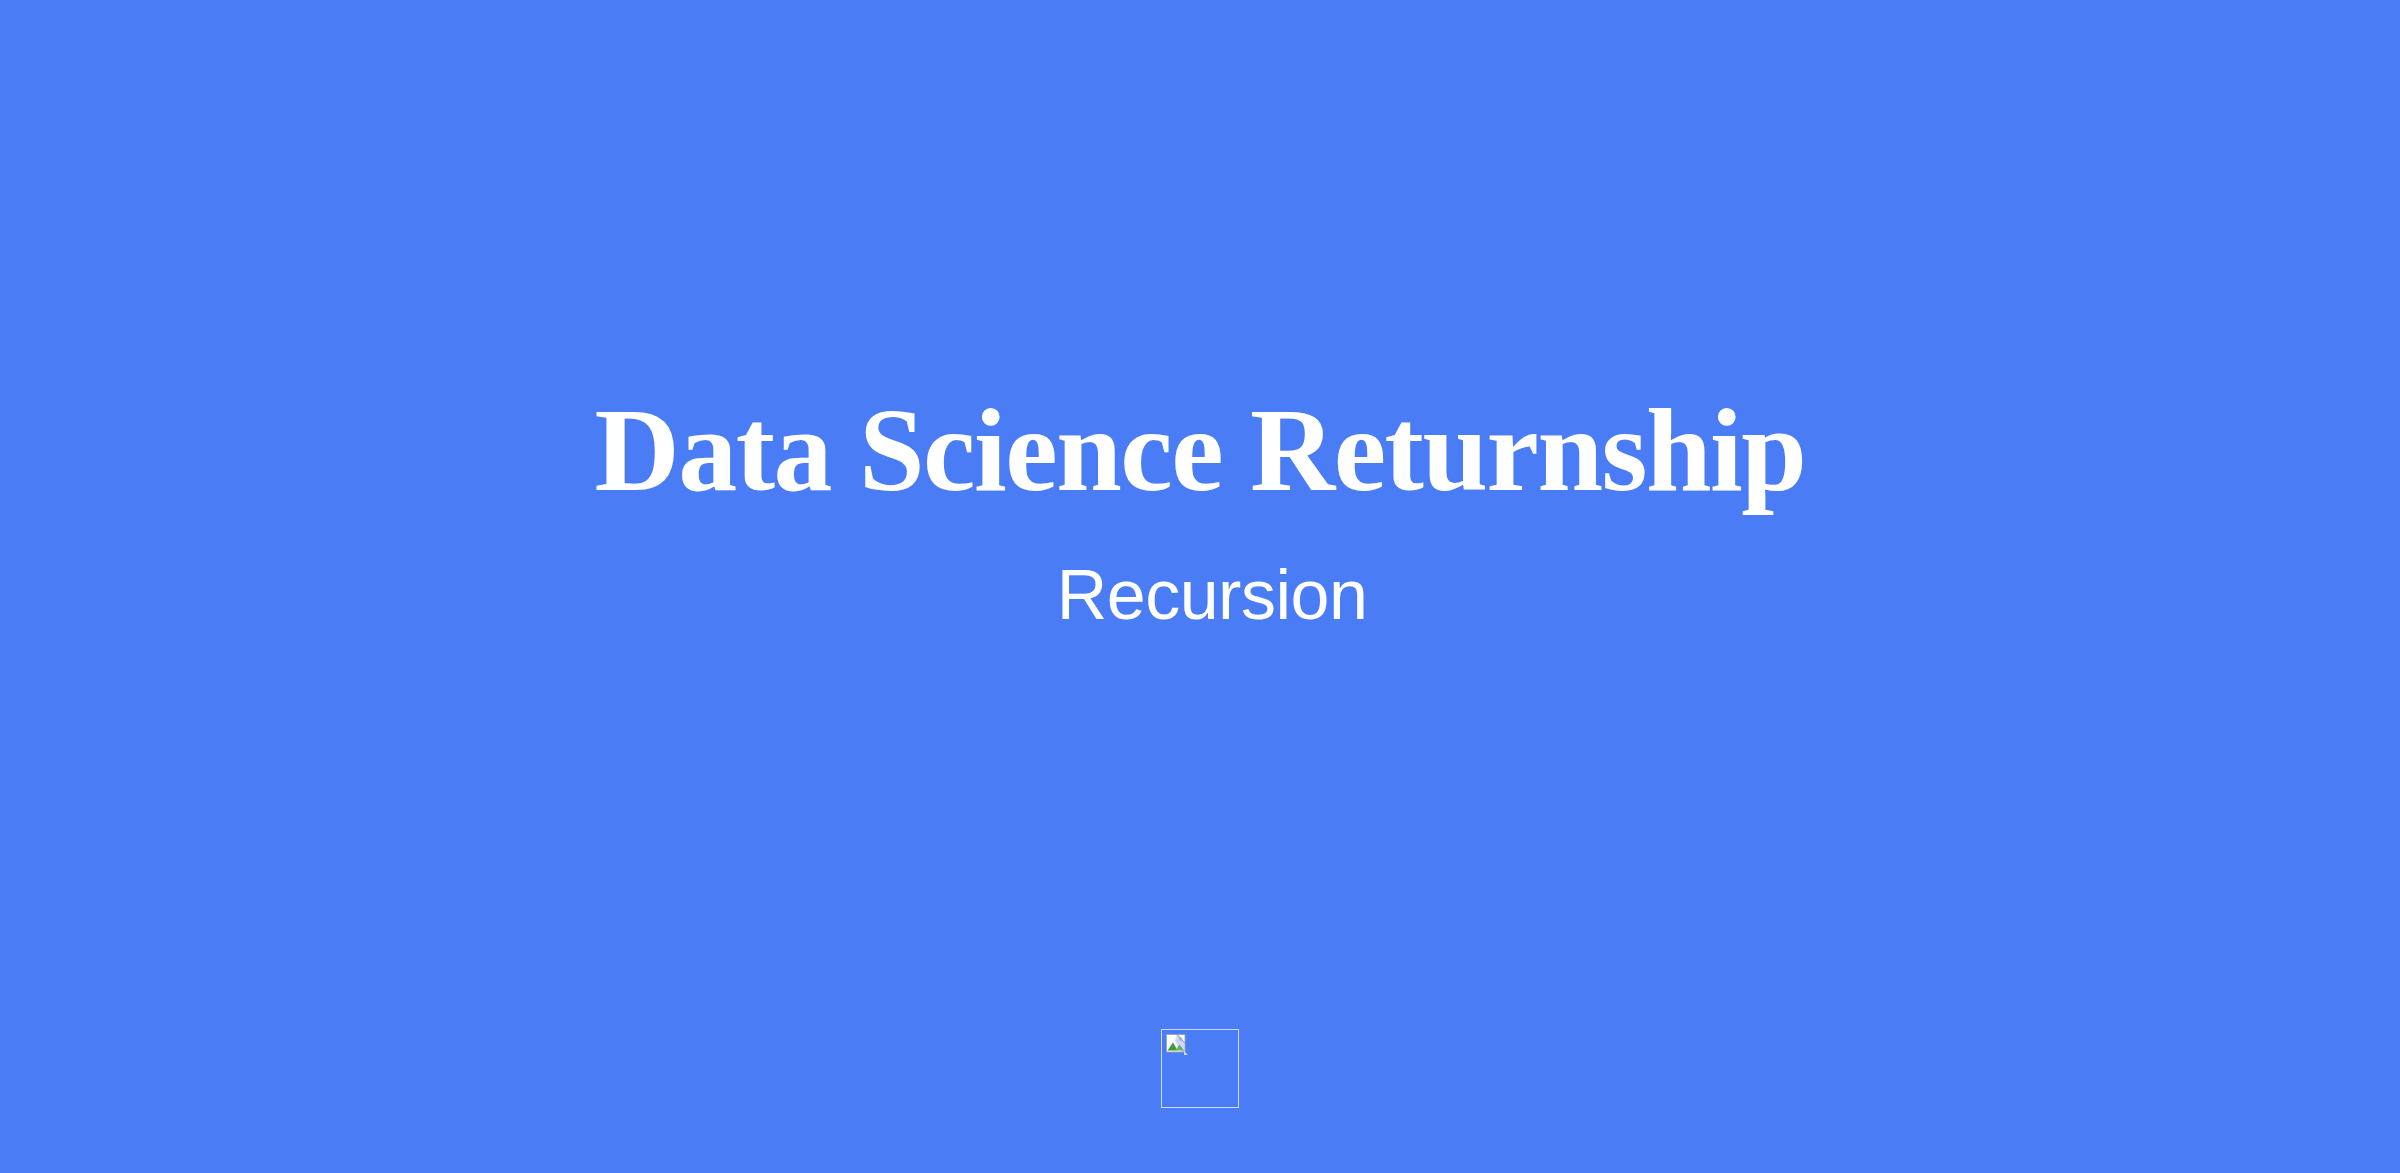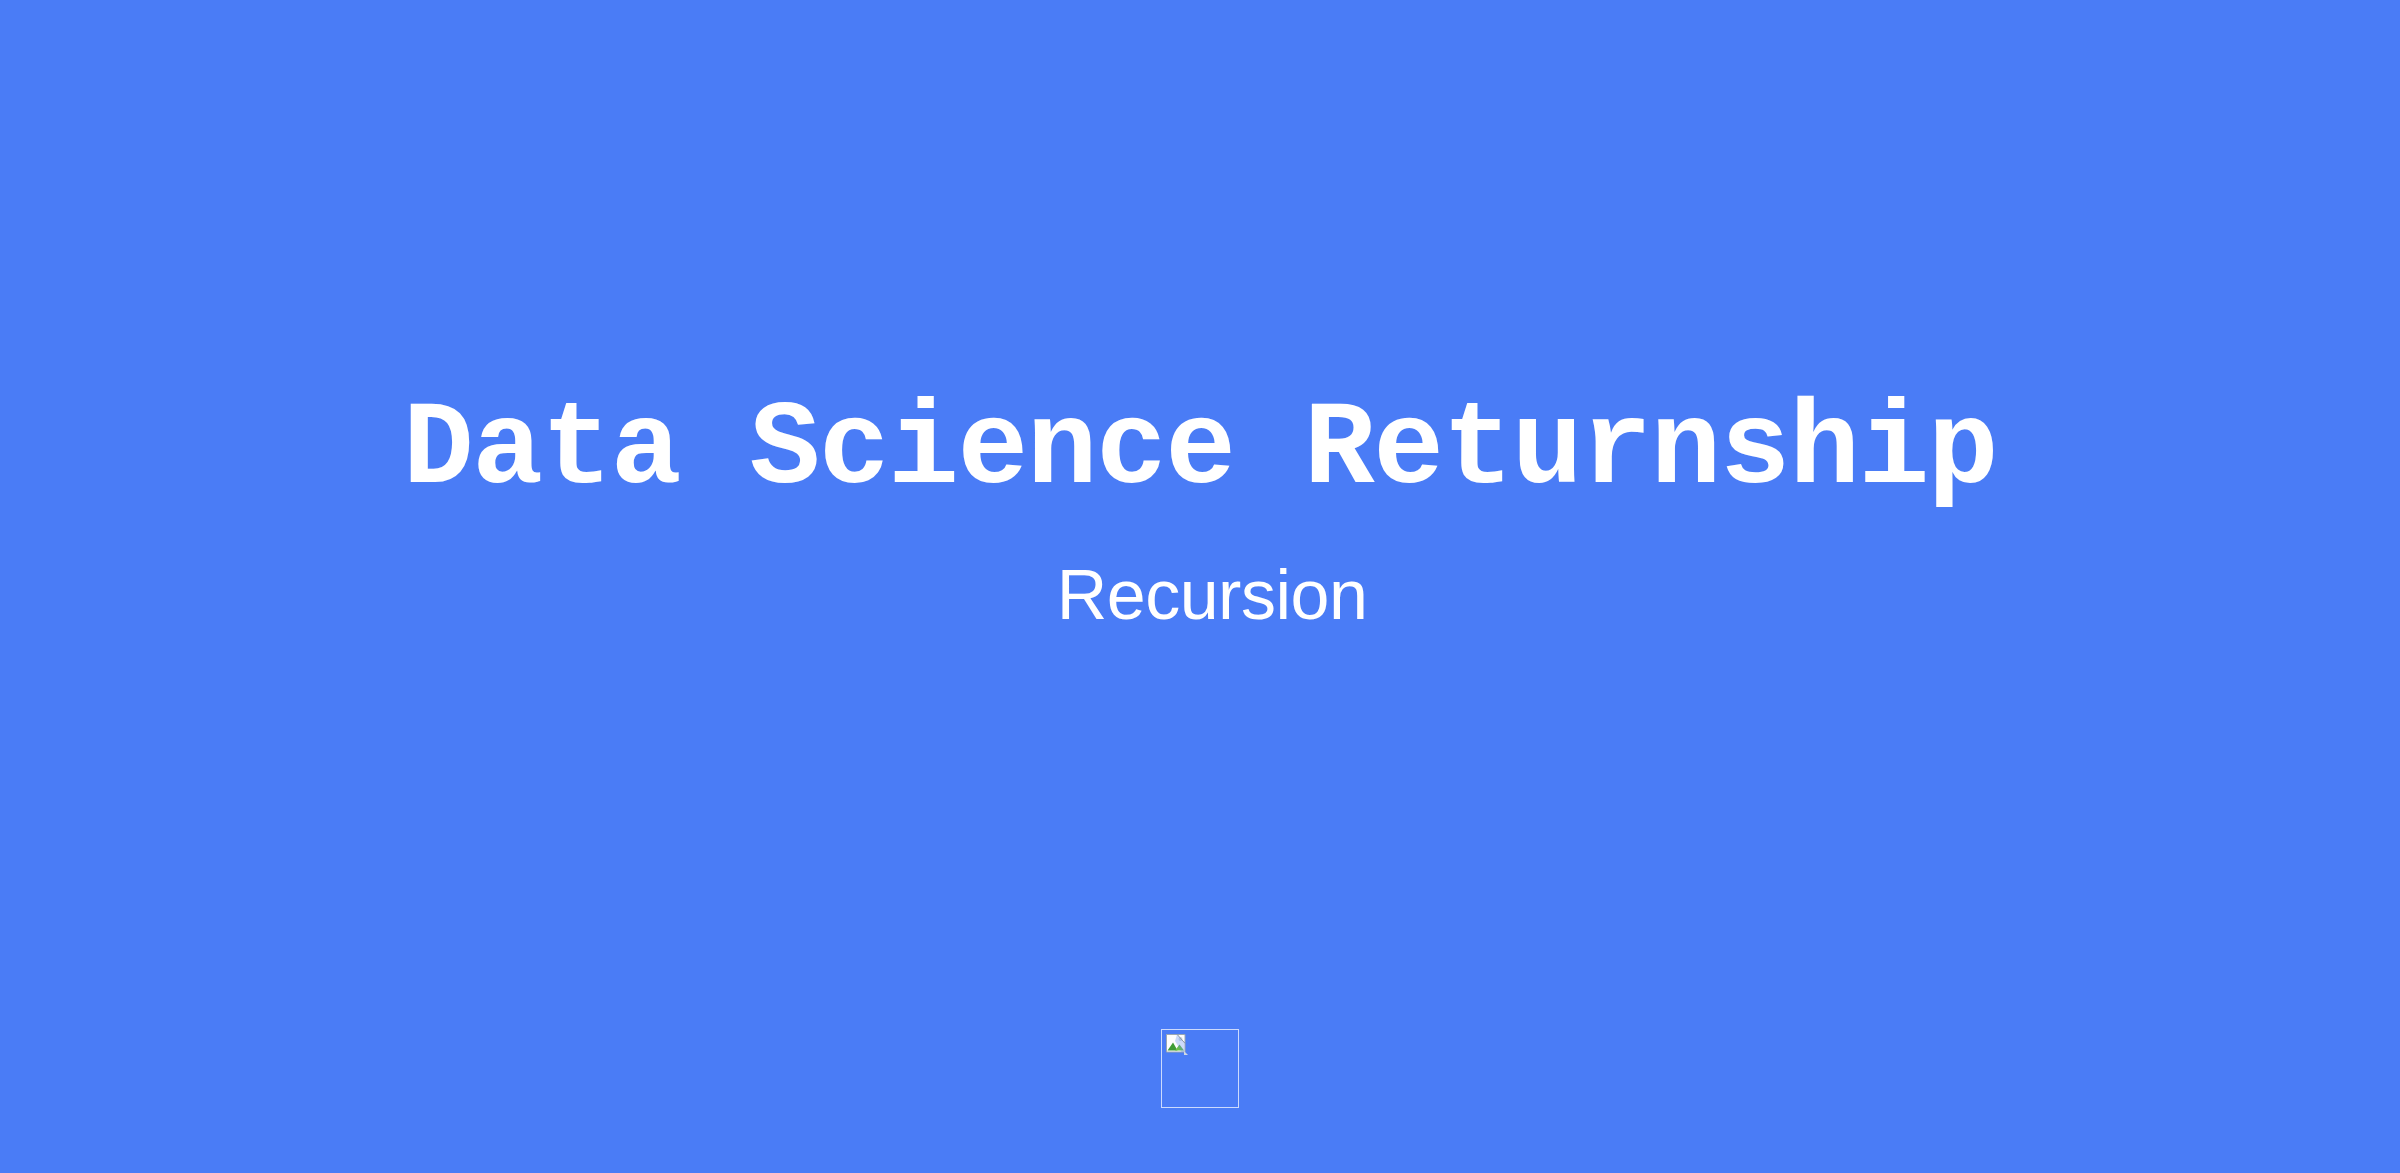--- a/index.html
+++ b/index.html
@@ -32,21 +32,21 @@
     text-align: center;
   }
 
   .slide-title {
     position: absolute;
     left: 0;
     top: 392px;
     width: 2400px;
     margin: 0;
     text-align: center;
-    font-family: Liberation Mono, monospace;
+    font-family: Liberation Serif, serif;
     font-size: 118px;
     font-weight: 700;
     line-height: 1.0;
     letter-spacing: -1.5px;
     color: #ffffff;
     white-space: nowrap;
   }
 
   .slide-subtitle {
     position: absolute;

